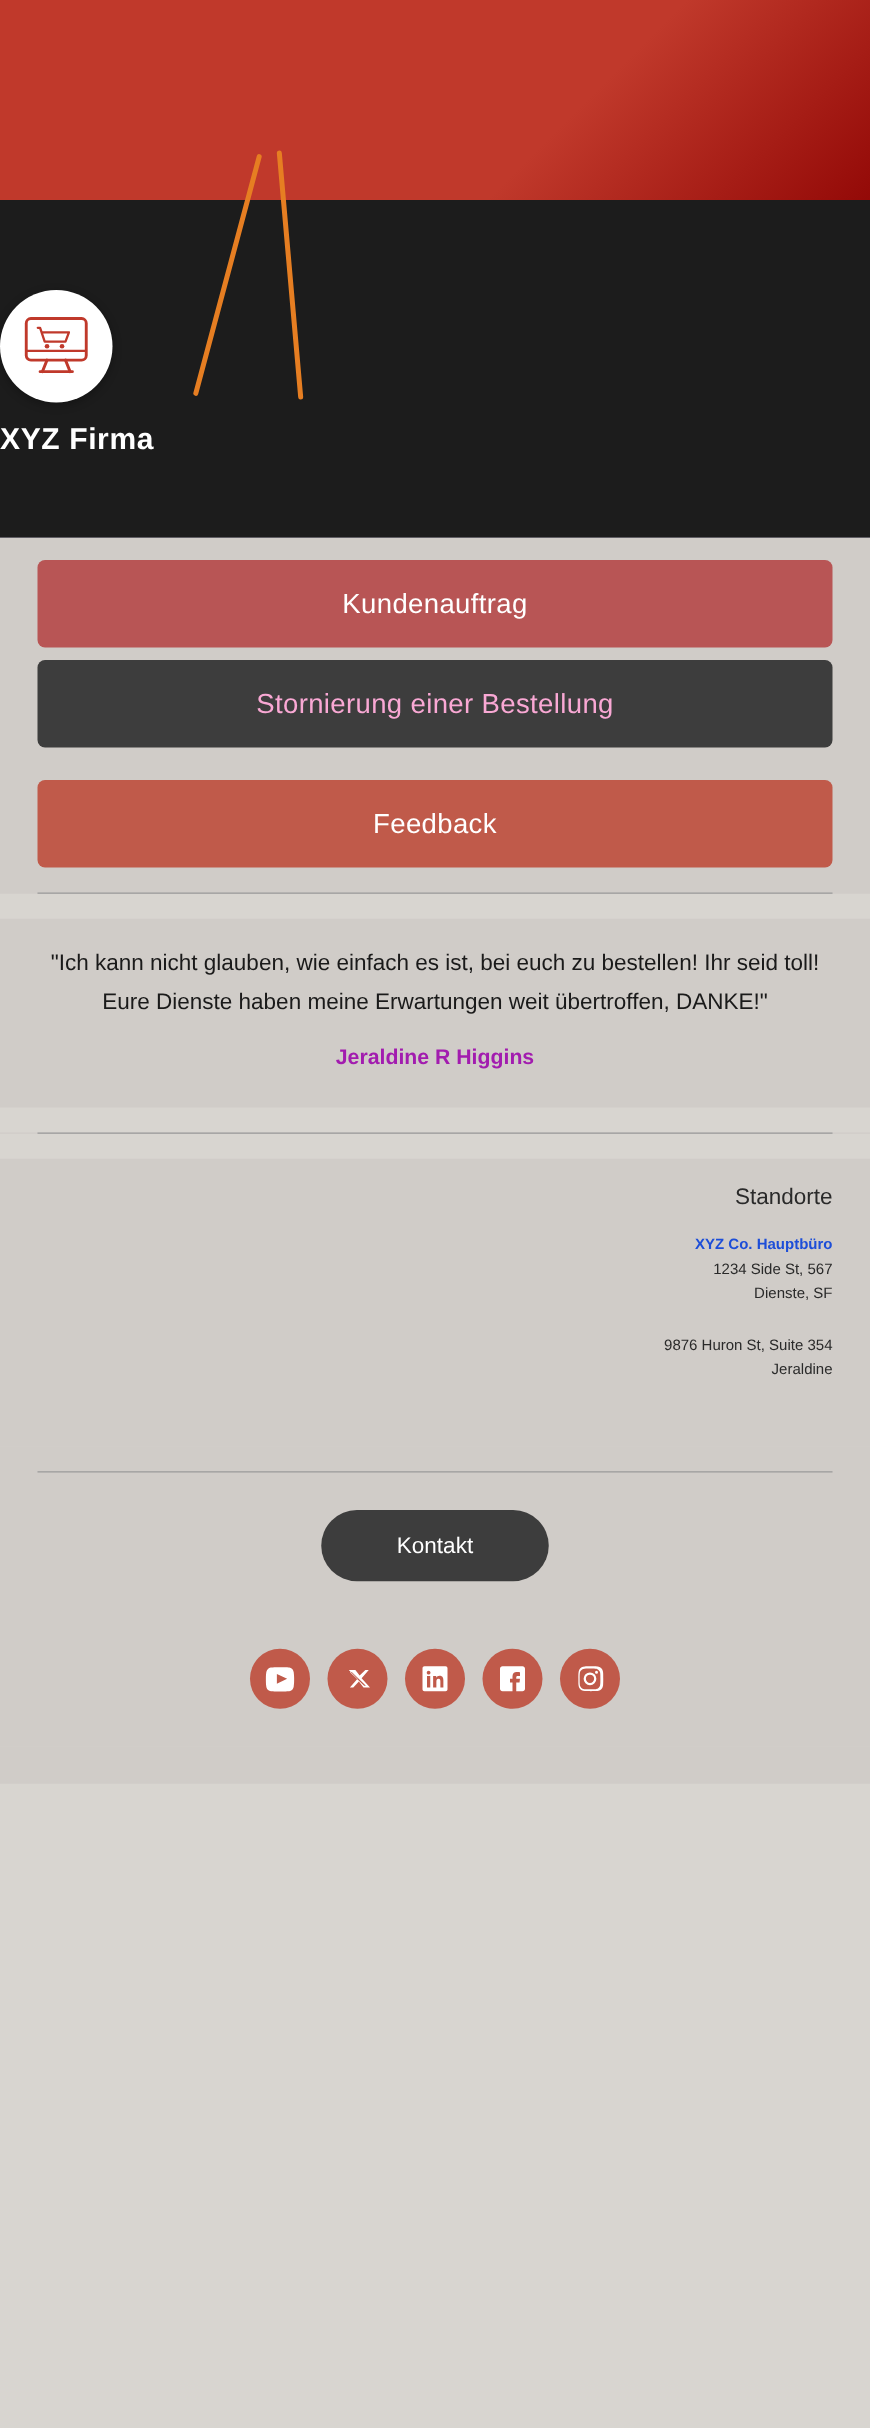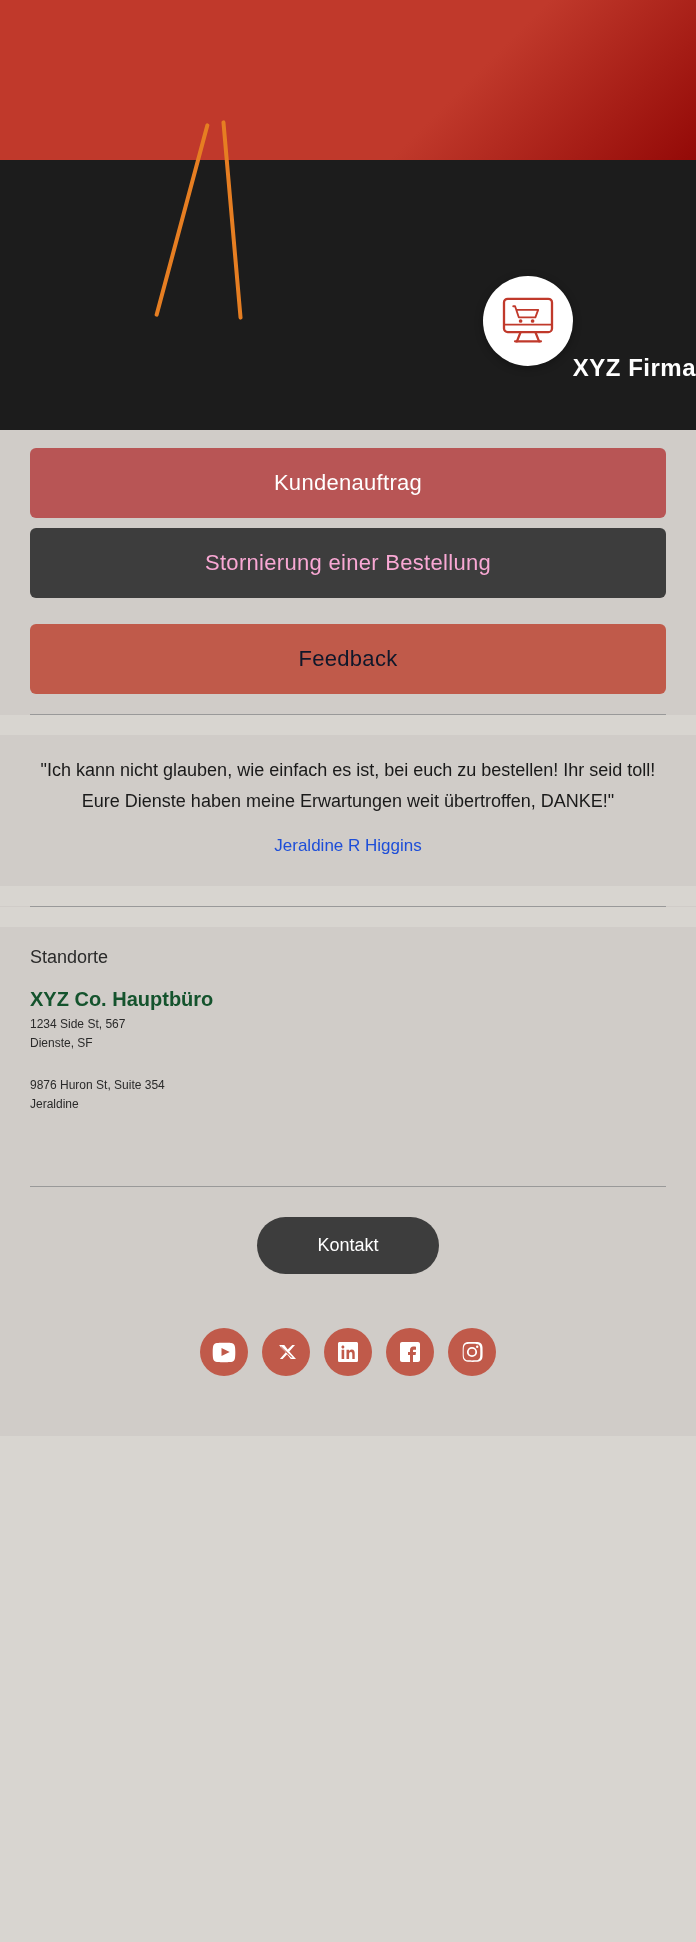--- a/index.html
+++ b/index.html
@@ -14,24 +14,24 @@
     }
 
     
     .hero {
       position: relative;
       width: 100%;
       height: 430px;
       background: #1a1a2e;
       overflow: hidden;
       display: flex;
-      flex-direction: row;
-      align-items: flex-end;
+      flex-direction: column;
+      align-items: flex-start;
       justify-content: flex-end;
-      padding-bottom: 48px;
+      padding-bottom: 64px;
     }
 
     
     .hero-image-sim {
       position: absolute;
       top: 0;
       left: 0;
       right: 0;
       height: 220px;
       background: linear-gradient(135deg, #c0392b 60%, #8b0000 100%);
@@ -126,21 +126,21 @@
       color: white;
     }
 
     .btn-dark {
       background: #3d3d3d;
       color: #f9a8d4;
     }
 
     .btn-red-active {
       background: #c05a4a;
-      color: #0f172a;
+      color: #ffffff;
       margin-top: 26px;
     }
 
     .divider {
       width: 100%;
       height: 1px;
       background: #999;
       margin: 20px 0;
     }
 
@@ -154,44 +154,45 @@
     .testimonial-text {
       font-size: 18px;
       line-height: 1.7;
       color: #1a1a1a;
       margin-bottom: 20px;
       font-style: normal;
     }
 
     .testimonial-author {
       font-size: 17px;
-      color: #1d4ed8;
-      font-weight: normal;
+      color: #a21caf;
+      font-weight: bold;
     }
 
     
     .locations-section {
       background: #d0ccc8;
       padding: 20px 30px 30px 30px;
+      text-align: right;
     }
 
     .locations-title {
       font-size: 18px;
       color: #2a2a2a;
       font-weight: normal;
       margin-bottom: 20px;
     }
 
     .location-block {
       margin-bottom: 22px;
     }
 
     .location-name {
-      font-size: 20px;
-      color: #14532d;
+      font-size: 12px;
+      color: #1d4ed8;
       font-weight: bold;
       margin-bottom: 4px;
     }
 
     .location-address {
       font-size: 12px;
       color: #2a2a2a;
       line-height: 1.6;
     }
 

